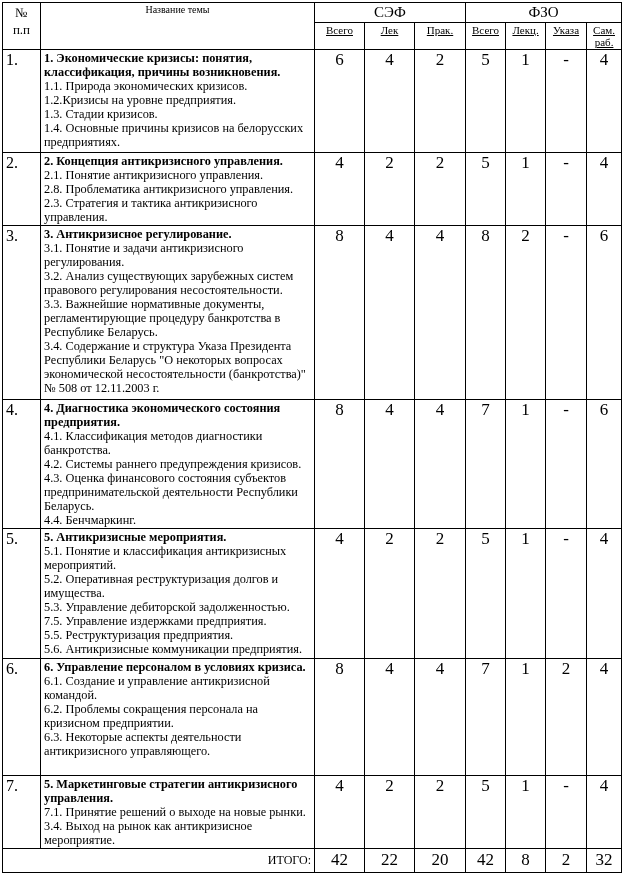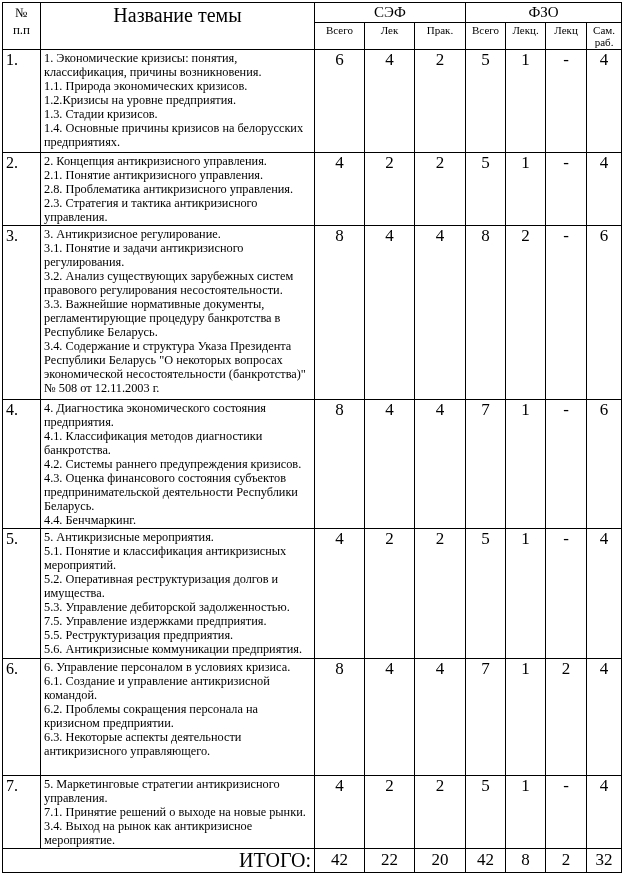--- a/index.html
+++ b/index.html
@@ -20,39 +20,39 @@
     border: 1px solid #000;
     vertical-align: top;
     padding: 1px 3px;
     font-weight: normal;
     overflow: hidden;
   }
   
   tr.h-top { height: 20px; }
   tr.h-sub { height: 26px; }
   th.num-head { font-size: 13px; font-weight: bold; text-align: center; line-height: 17px; padding-top: 2px; }
-  th.topic-head { font-size: 20px; text-align: center; padding-top: 2px; }
+  th.topic-head { font-size: 10px; text-align: center; padding-top: 2px; }
   th.group-head { font-size: 15px; text-align: center; line-height: 17px; }
-  th.sub-head { font-size: 11px; text-align: center; line-height: 12px; padding: 2px 1px 1px 1px; white-space: pre-line; }
+  th.sub-head { font-size: 11px; text-align: center; line-height: 12px; padding: 2px 1px 1px 1px; white-space: pre-line; text-decoration: underline; }
   
   td.num { font-size: 16px; line-height: 18px; text-align: left; padding-left: 10px; }
   td.topic { font-size: 12.3px; line-height: 14px; padding: 1px 4px 1px 4px; }
-  td.topic .title { font-weight: normal; }
+  td.topic .title { font-weight: bold; }
   td.val { font-size: 17px; line-height: 18px; text-align: center; padding: 1px 1px; }
   tr.r1 { height: 103px; }
   tr.r2 { height: 70px; }
   tr.r3 { height: 174px; }
   tr.r4 { height: 126px; }
   tr.r5 { height: 130px; }
   tr.r6 { height: 117px; }
   tr.r7 { height: 73px; }
   
   tr.total { height: 24px; }
   tr.total td { border-bottom: 2px solid #000; }
-  td.total-label { font-size: 20px; text-align: right; padding-right: 7px; line-height: 20px; }
+  td.total-label { font-size: 12px; text-align: right; padding-right: 7px; line-height: 20px; }
   tr.total td.val { line-height: 20px; text-align: center; }
 </style>
 </head>
 <body>
 
 <div class="page">
 <table class="doc">
   <colgroup>
     <col style="width:38px">
         <col style="width:274px">
@@ -73,21 +73,21 @@
       <th rowspan="2" class="topic-head">Название темы</th>
       <th colspan="3" class="group-head">СЭФ</th>
       <th colspan="4" class="group-head">ФЗО</th>
     </tr>
     <tr class="h-sub">
       <th class="sub-head">Всего</th>
       <th class="sub-head">Лек</th>
       <th class="sub-head">Прак.</th>
       <th class="sub-head">Всего</th>
       <th class="sub-head">Лекц.</th>
-      <th class="sub-head">Лекц</th>
+      <th class="sub-head">Указа</th>
       <th class="sub-head">Сам.
 раб.</th>
     </tr>
   </thead>
   <tbody>
     <tr class="r1">
       <td class="num">1.</td>
       <td class="topic">
         <div class="title">1. Экономические кризисы: понятия, классификация, причины возникновения.</div>
         <div>1.1. Природа экономических кризисов.</div>

